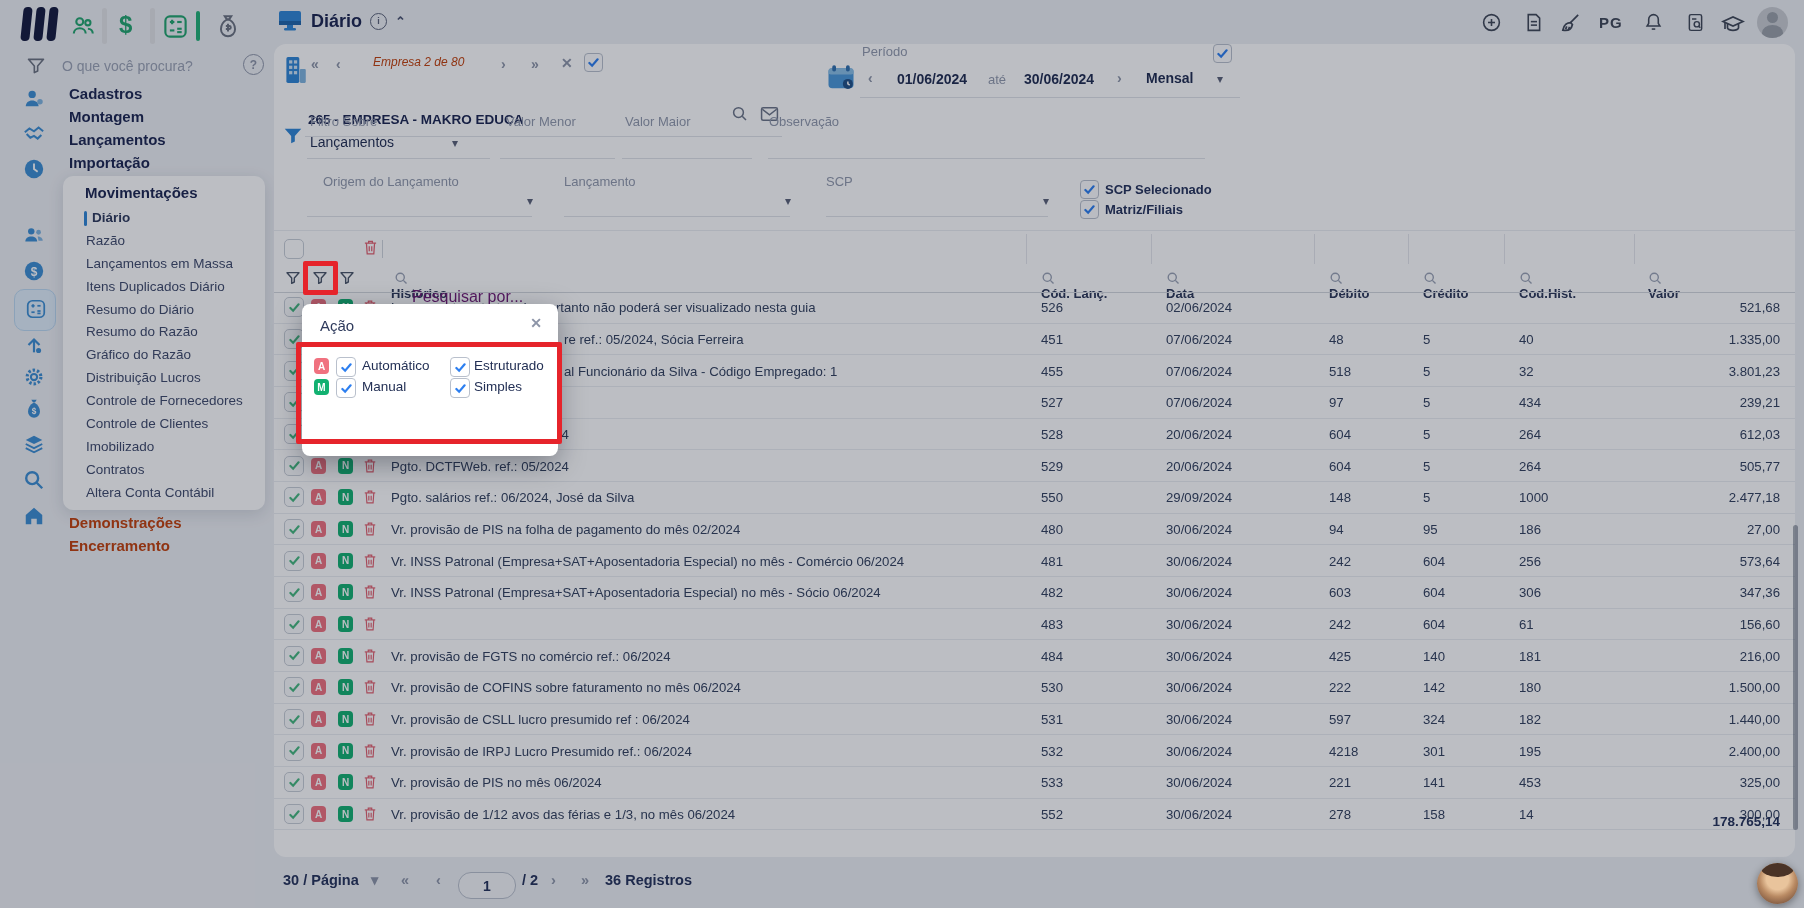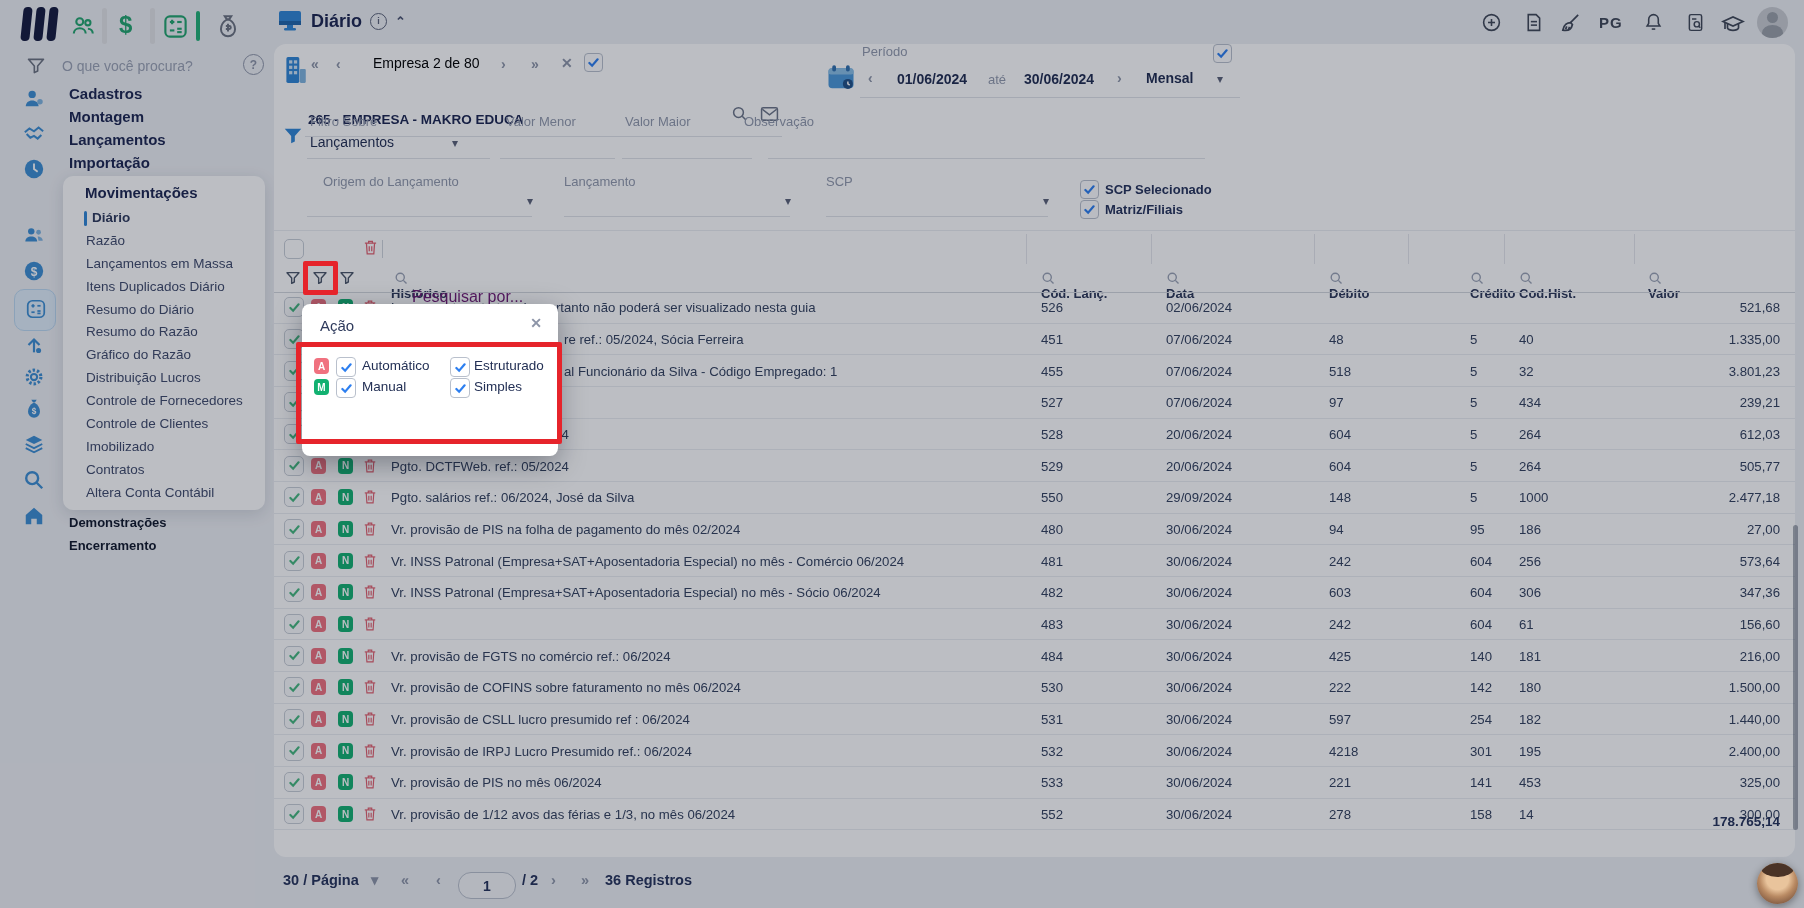--- a/index.html
+++ b/index.html
@@ -24,21 +24,21 @@
   .avatar::after{content:"";position:absolute;left:5px;top:18px;width:21px;height:16px;border-radius:50% 50% 0 0;background:#9aa0a8;}
 
   
   .side-search-label{position:absolute;left:62px;top:58px;font-size:14px;color:#9aa2b4;}
   .help-circle{position:absolute;left:243px;top:54px;width:19px;height:19px;border-radius:50%;
                border:1.6px solid #8d95a8;color:#8d95a8;font-size:12px;font-weight:700;
                display:flex;align-items:center;justify-content:center;}
   .menu{position:absolute;left:69px;top:82px;width:190px;}
   .menu div{font-size:15px;font-weight:600;color:#1b2550;height:23px;line-height:23px;cursor:pointer;}
   .menu-bottom{position:absolute;left:69px;top:511px;width:190px;}
-  .menu-bottom div{font-size:13px;font-weight:600;color:#0f172a;height:23px;line-height:23px;}
+  .menu-bottom div{font-size:15px;font-weight:600;color:#c2410c;height:23px;line-height:23px;}
   .subpanel{position:absolute;left:63px;top:176px;width:202px;height:334px;background:#fff;border-radius:10px;
             box-shadow:0 4px 16px rgba(30,40,70,.14);}
   .subpanel .grp{position:absolute;left:22px;top:8px;font-size:15px;font-weight:600;color:#1b2550;}
   .subitems{position:absolute;left:0;top:31px;width:100%;}
   .subitems .it{position:relative;height:22.9px;line-height:22.9px;font-size:13.5px;color:#3f4a6b;
                 padding-left:23px;cursor:pointer;white-space:nowrap;}
   .subitems .it.active{color:#2e3a5c;font-weight:600;padding-left:29px;}
   .subitems .it.active::before{content:"";position:absolute;left:21px;top:4px;width:3px;height:15px;background:#2f86d6;border-radius:2px;}
   .rail{position:absolute;left:12px;top:0;width:44px;}
   .rail .ric{position:absolute;left:11px;width:22px;height:22px;color:#3c8ed3;}
@@ -46,21 +46,21 @@
 
   
   .card{position:absolute;left:274px;top:44px;width:1521px;height:813px;background:#fff;border-radius:12px;}
   .ttl-row{position:absolute;left:277px;top:10px;display:flex;align-items:center;gap:8px;}
   .ttl{font-size:18px;font-weight:700;color:#1b2550;}
   .info-circ{width:15px;height:15px;border-radius:50%;border:1.4px solid #5a6residual278;border:1.4px solid #5a6278;color:#5a6278;
              font-size:9px;display:flex;align-items:center;justify-content:center;font-weight:700;}
   .chev{color:#4a5370;font-size:13px;font-weight:700;}
 
   .nav-ar{color:#8d95a8;font-size:14px;font-weight:600;cursor:pointer;}
-  .comp-label{font-size:14px;color:#000000;}
+  .comp-label{font-size:12px;color:#c2410c;font-style:italic;}
   .comp-name{position:absolute;left:34px;top:68px;font-size:13.5px;font-weight:700;color:#1b2550;}
   .hline{position:absolute;height:1px;background:#dfe2e8;}
   .flabel{position:absolute;font-size:13px;color:#9199ac;white-space:nowrap;}
   .fvalue{position:absolute;font-size:14px;color:#1f2b50;font-weight:500;}
   .chev-d{position:absolute;color:#5a6278;font-size:12px;}
   .cbx{position:absolute;width:17px;height:17px;border:1.5px solid #b9c0cc;border-radius:4px;background:#fdfdfe;
        display:flex;align-items:center;justify-content:center;}
   .cbx svg{width:11px;height:11px;}
   .cbx-label{position:absolute;font-size:13px;font-weight:600;color:#25325a;white-space:nowrap;}
 
@@ -74,21 +74,21 @@
   .gut-funnel{position:absolute;top:226px;color:#4a5568;}
   .hdr-cb{position:absolute;left:10px;top:195px;}
   .hdr-trash{position:absolute;left:89px;top:195px;}
   .hist-vsep{position:absolute;left:108px;top:196px;width:1px;height:18px;background:#cfd4dc;}
 
   .rows{position:absolute;left:0;top:248px;width:100%;}
   .trow{position:relative;height:30.68px;border-bottom:1px solid #ebedf1;}
   .cell{position:absolute;top:50%;transform:translateY(-50%);font-size:13.2px;color:#33415e;white-space:nowrap;}
   .cx-cb{left:10px}.cx-a{left:37px}.cx-n{left:64px}.cx-tr{left:89px}
   .cx-hist{left:117px}.cx-hist.shift{left:290px}
-  .cx-cod{left:767px}.cx-data{left:892px}.cx-deb{left:1055px}.cx-cred{left:1196px}.cx-ch{left:1245px}
+  .cx-cod{left:767px}.cx-data{left:892px}.cx-deb{left:1055px}.cx-cred{left:1149px}.cx-ch{left:1245px}
   .cx-val{right:15px;text-align:right}.cx-valh{left:1374px}
   .rowcb{width:18px;height:18px;border:1.5px solid #c7cdd6;border-radius:5px;background:#fafbfc;
          display:flex;align-items:center;justify-content:center;}
   .rowcb svg{width:11px;height:11px;}
   .badge{width:15px;height:16px;border-radius:4px;color:#fff;font-size:10px;font-weight:700;
          display:flex;align-items:center;justify-content:center;}
   .badge.a{background:#f0717f}.badge.n{background:#12b171}
   .total-row{position:absolute;right:15px;top:770px;font-size:13.5px;font-weight:700;color:#25325a;}
 
   
@@ -415,21 +415,21 @@
     <span class="abs" style="left:8px;top:79px;color:#2f86d6">
       <svg width="22" height="26" viewBox="0 0 24 24" fill="currentColor">
           <path d="M3 4h18l-7 8v6l-4 2v-8L3 4z"></path>
         </svg>
     </span>
     <span class="flabel" style="left:36px;top:70px">Filtro Sobre</span>
     <span class="fvalue" style="left:36px;top:90px">Lançamentos</span>
     <span class="chev-d" style="left:178px;top:92px">▾</span>
     <span class="flabel" style="left:232px;top:70px">Valor Menor</span>
     <span class="flabel" style="left:351px;top:70px">Valor Maior</span>
-    <span class="flabel" style="left:470px;top:70px">Observação</span>
+    <span class="flabel" style="left:495px;top:70px">Observação</span>
     <div class="hline" style="left:33px;top:114px;width:183px"></div>
     <div class="hline" style="left:226px;top:114px;width:115px"></div>
     <div class="hline" style="left:348px;top:114px;width:130px"></div>
     <div class="hline" style="left:494px;top:114px;width:437px"></div>
 
     <span class="flabel" style="left:49px;top:130px">Origem do Lançamento</span>
     <span class="flabel" style="left:290px;top:130px">Lançamento</span>
     <span class="flabel" style="left:552px;top:130px">SCP</span>
     <span class="chev-d" style="left:253px;top:150px">▾</span>
     <span class="chev-d" style="left:511px;top:150px">▾</span>
@@ -881,21 +881,21 @@
               <path d="M9 6V3h6v3"></path>
               <path d="M5.5 6l1.2 17h10.6L18.5 6"></path>
               <line x1="10" y1="11" x2="10" y2="19"></line>
               <line x1="14" y1="11" x2="14" y2="19"></line>
             </svg>
           </span>
           <span class="cell cx-hist">Vr. provisão de CSLL lucro presumido ref : 06/2024</span>
           <span class="cell cx-cod">531</span>
           <span class="cell cx-data">30/06/2024</span>
           <span class="cell cx-deb">597</span>
-          <span class="cell cx-cred">254</span>
+          <span class="cell cx-cred">324</span>
           <span class="cell cx-ch">182</span>
           <span class="cell cx-val">1.440,00</span>
         </div>
         <div class="trow">
           <span class="cell cx-cb rowcb">
             <svg viewBox="0 0 12 12" fill="none" stroke="#45b87e" stroke-width="2.3" stroke-linecap="round">
               <path d="M1.5 6.5l3 3 6-7"></path>
             </svg>
           </span>
           <span class="cell cx-a badge a">A</span>

